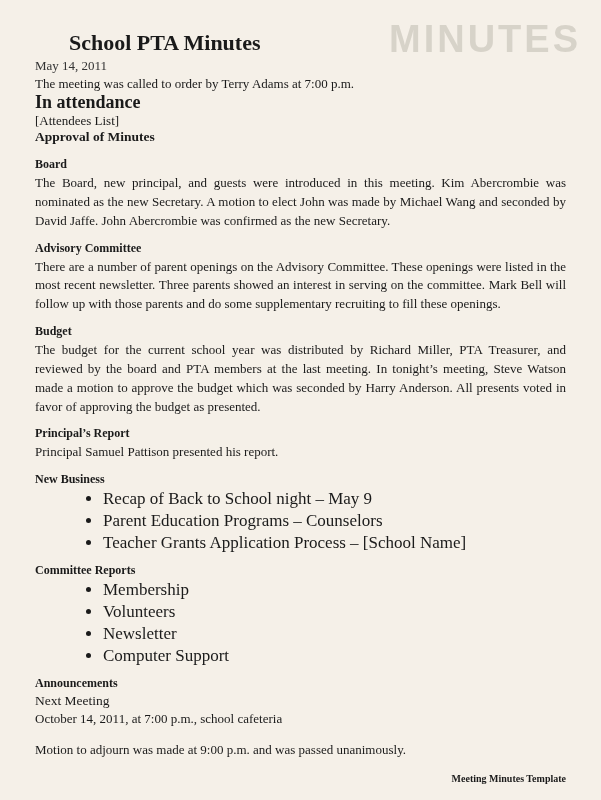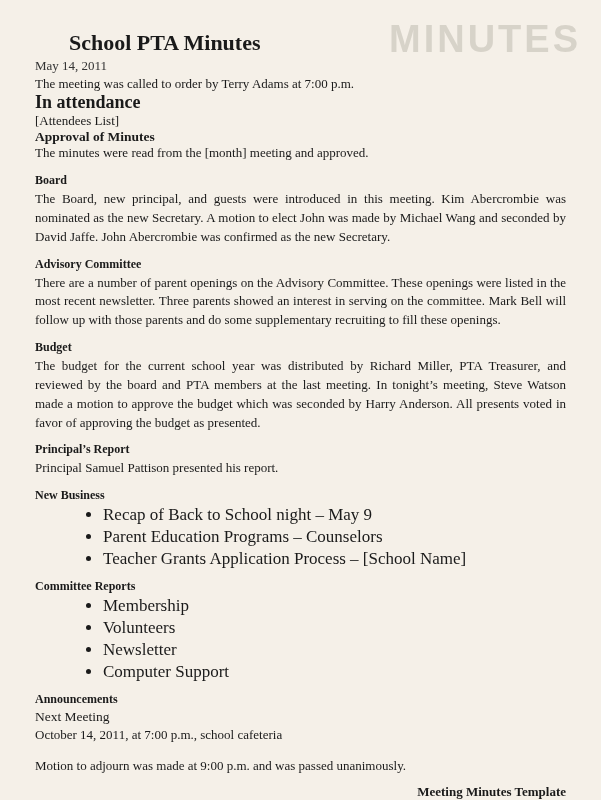--- a/index.html
+++ b/index.html
@@ -99,21 +99,21 @@
 
     ul.bullet-list li {
       margin-bottom: 2px;
     }
 
     .footer-line {
       position: absolute;
       bottom: 18px;
       right: 35px;
       font-weight: bold;
-      font-size: 13px;
+      font-size: 10px;
       color: #1a1a1a;
     }
 
     .divider-section {
       margin-top: 10px;
       margin-bottom: 10px;
     }
 
     .bold-section-title {
       font-weight: normal;
@@ -128,21 +128,20 @@
   <div class="watermark">MINUTES</div>
 
   <div class="doc-title">School PTA Minutes</div>
   <div class="doc-date">May 14, 2011</div>
 
   <div class="section">
     <div class="intro-line">The meeting was called to order by Terry Adams at 7:00 p.m.</div>
     <div class="attendance-label">In attendance</div>
     <div class="attendance-item">[Attendees List]</div>
     <div class="approval-label">Approval of Minutes</div>
-    <div class="approval-text">The minutes were read from the [month] meeting and approved.</div>
   </div>
 
   <div class="divider-section section">
     <div class="section-title">Board</div>
     <div class="section-body">The Board, new principal, and guests were introduced in this meeting. Kim Abercrombie was nominated as the new Secretary. A motion to elect John was made by Michael Wang and seconded by David Jaffe. John Abercrombie was confirmed as the new Secretary.</div>
   </div>
 
   <div class="divider-section section">
     <div class="section-title">Advisory Committee</div>
     <div class="section-body">There are a number of parent openings on the Advisory Committee. These openings were listed in the most recent newsletter. Three parents showed an interest in serving on the committee. Mark Bell will follow up with those parents and do some supplementary recruiting to fill these openings.</div>

